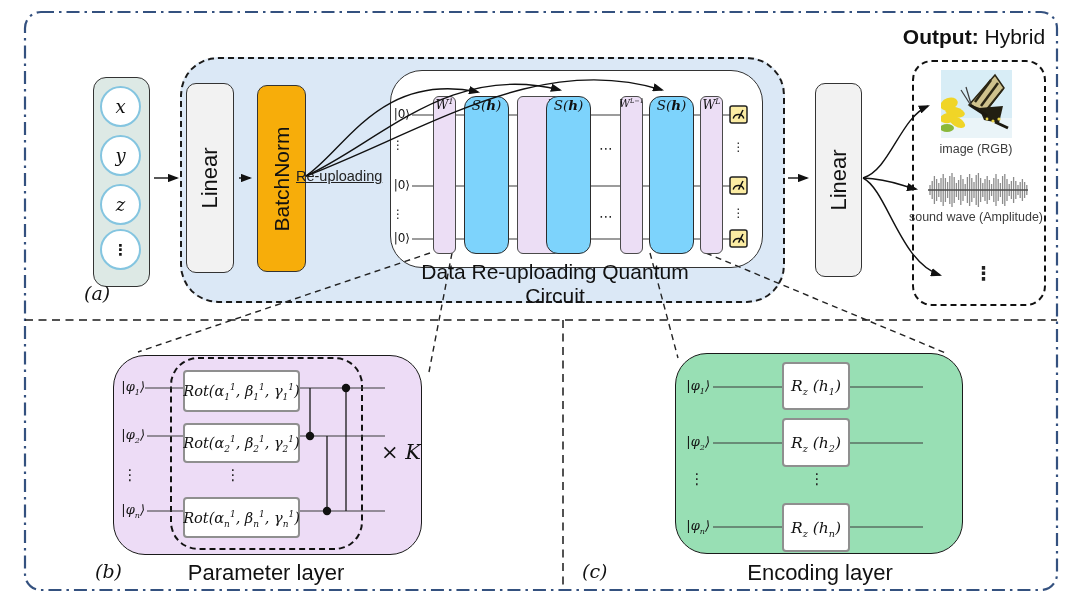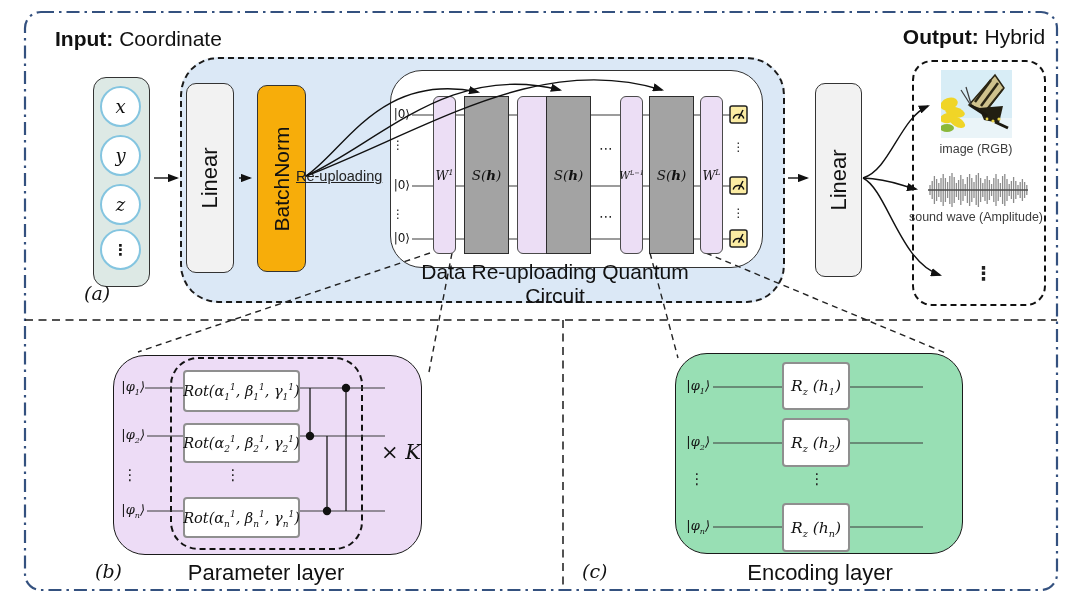--- a/index.html
+++ b/index.html
@@ -22,24 +22,24 @@
   .pb-dashed{left:170px;top:357px;width:193px;height:193px;border:2px dashed #111;
              border-radius:28px;box-sizing:border-box;}
   .pc-box{left:675px;top:353px;width:288px;height:201px;background:#98dfb4;
           border:1.6px solid #1a1a1a;border-radius:32px;box-sizing:border-box;}
 
   .vblock{display:flex;align-items:center;justify-content:center;box-sizing:border-box;}
   .linear{background:#f2f2f2;border:1.5px solid #333;border-radius:10px;}
   .bnorm{background:#f7ad0a;border:1.5px solid #333;border-radius:10px;}
   .vtext{transform:rotate(-90deg);white-space:nowrap;font-size:22px;color:#111;}
 
-  .gate{display:flex;align-items:center;justify-content:center;box-sizing:border-box;
+  .gate{display:flex;justify-content:center;box-sizing:border-box;
         top:96px;height:158px;}
   .wgate{background:#ecdef5;border:1.2px solid #4a4a4a;border-radius:6px;}
-  .sgate{background:#a3a3a3;border:1.3px solid #2c2c2c;border-radius:0;}
+  .sgate{background:#7dd3fc;border:1.3px solid #2c2c2c;border-radius:12px;}
   .m{font-family:"DejaVu Serif","DejaVu Sans",serif;font-style:italic;}
   .gate .m{font-size:12.5px;white-space:nowrap;}
   .sgate .m{font-size:13.5px;}
   sub,sup{font-size:62%;line-height:0;}
 
   .node{width:41px;height:41px;border-radius:50%;background:#fff;border:2.8px solid #84c5e0;
         box-sizing:border-box;display:flex;align-items:center;justify-content:center;}
   .node .m{font-size:18px;}
   .node .dots{font-family:"DejaVu Sans",sans-serif;font-weight:bold;font-size:15px;}
 
@@ -111,21 +111,20 @@
     <g stroke="#3a3a3a" stroke-width="1.2">
       <line x1="713" y1="387" x2="782" y2="387"></line>
         <line x1="850" y1="387" x2="923" y2="387"></line>
       <line x1="713" y1="443" x2="782" y2="443"></line>
         <line x1="850" y1="443" x2="923" y2="443"></line>
       <line x1="713" y1="527" x2="782" y2="527"></line>
         <line x1="850" y1="527" x2="923" y2="527"></line>
     </g>
   </svg>
 
-  <div class="abs title" style="left:55px;top:27px;"><b>Input:</b><span> Coordinate</span></div>
 
   <div class="abs node" style="left:100px;top:86px;">
       <span class="m">x</span>
     </div>
   <div class="abs node" style="left:100px;top:135px;">
       <span class="m">y</span>
     </div>
   <div class="abs node" style="left:100px;top:184px;">
       <span class="m">z</span>
     </div>

